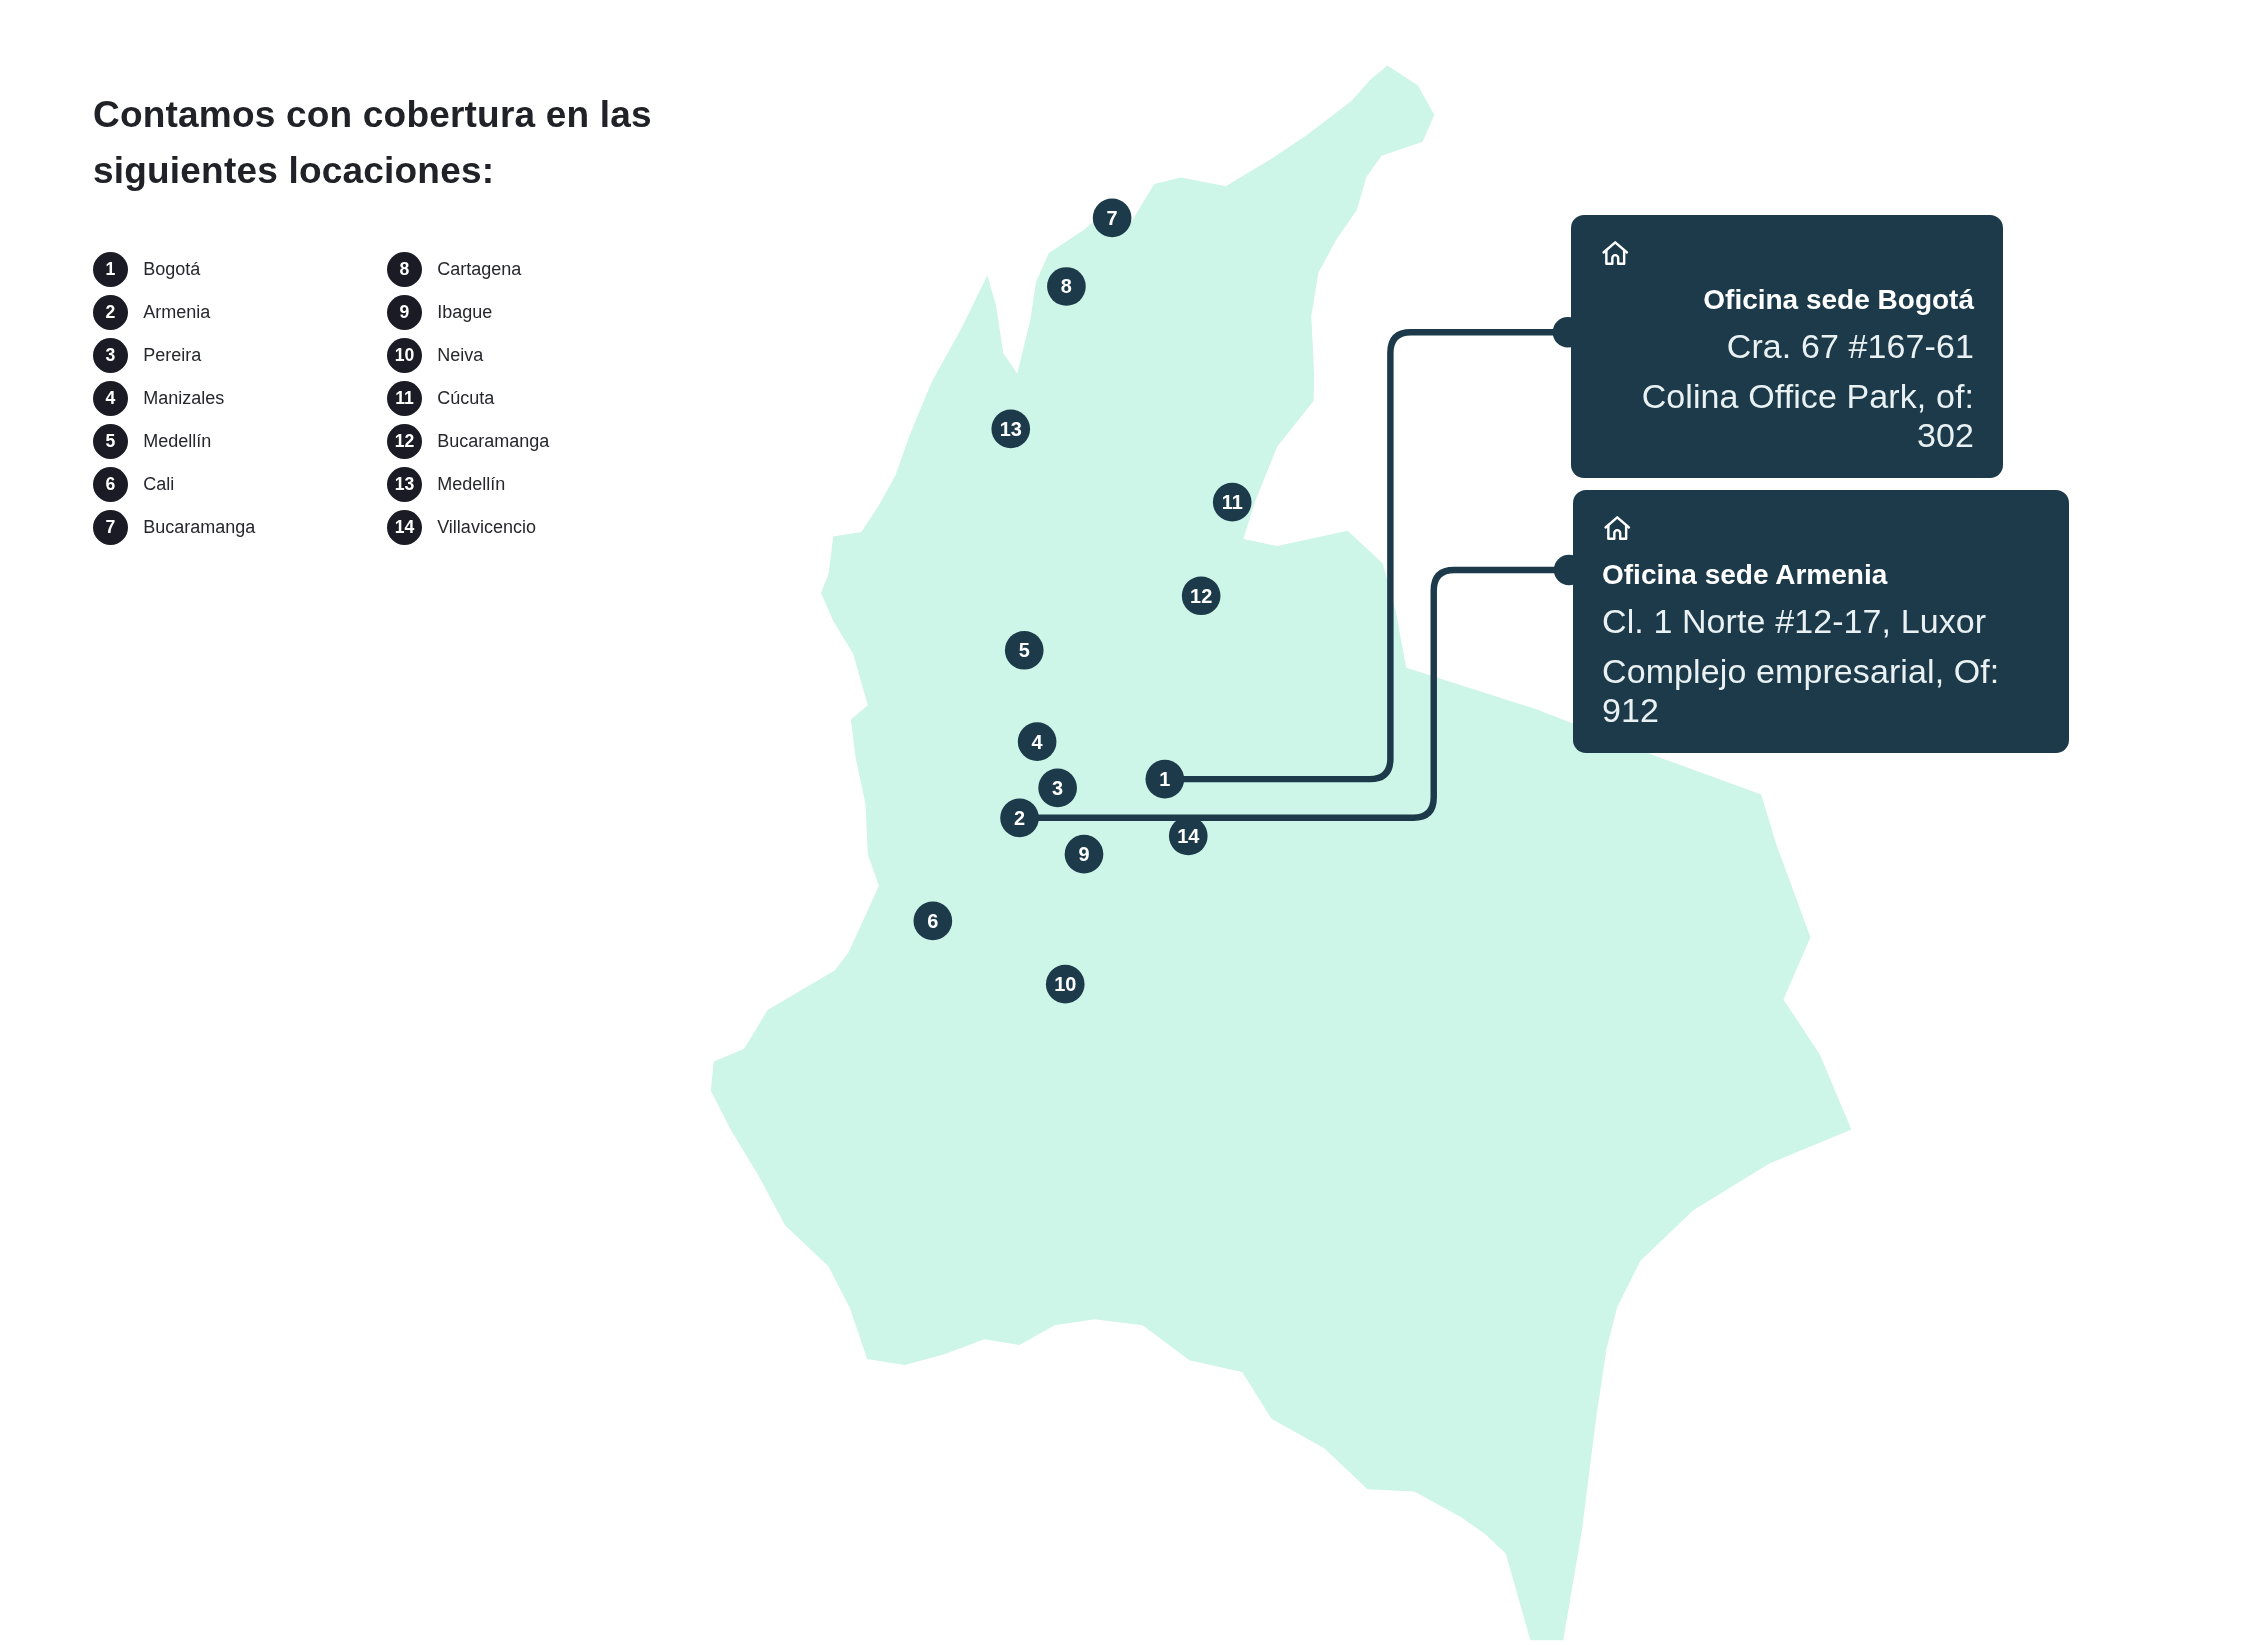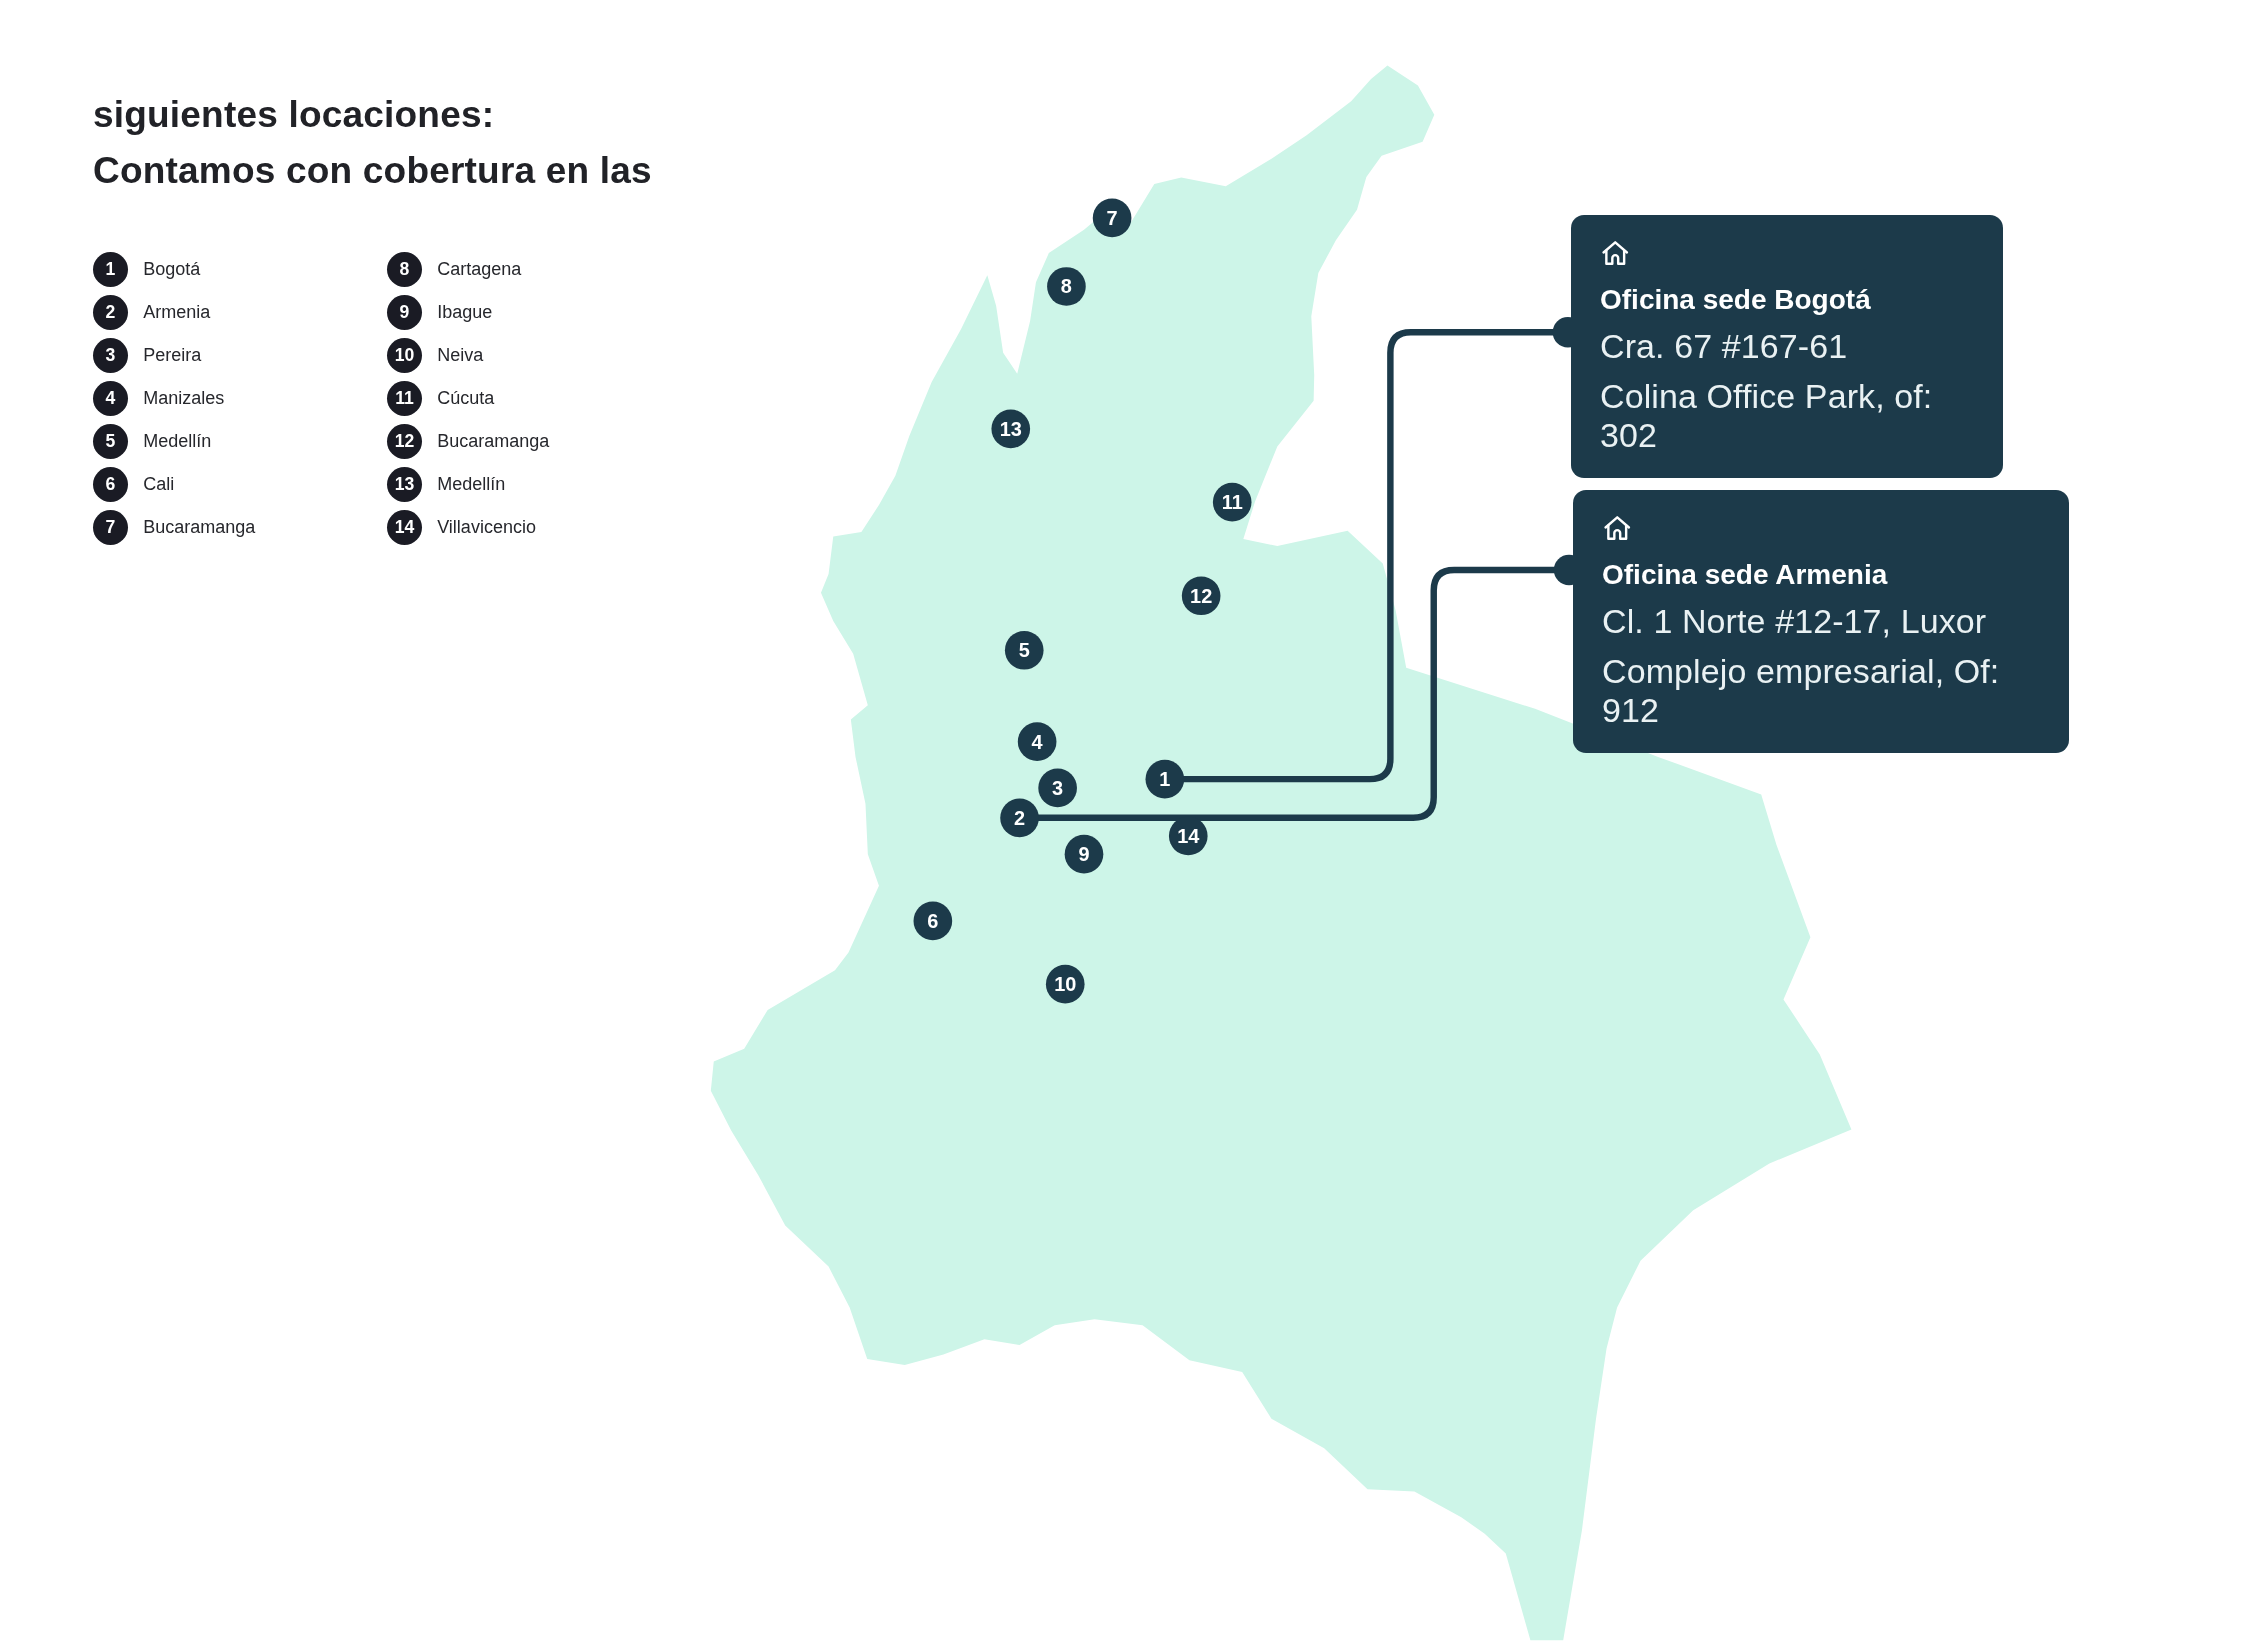--- a/index.html
+++ b/index.html
@@ -35,32 +35,32 @@
     fill:#ffffff;font-size:34px;font-weight:700;
     font-family:"Liberation Sans", sans-serif;
     text-anchor:middle;
   }
   
   .office-card{
     position:absolute;z-index:3;box-sizing:border-box;
     background:#1C3A4A;border-radius:13px;
     padding:23.4px 29px;color:#ffffff;
   }
-  #card-bogota{left:1571px;top:215px;width:432px;min-height:195px;}
+  #card-bogota{left:1571px;top:215px;width:432px;min-height:195px;text-align:right;}
   #card-armenia{left:1573px;top:470px;width:496px;min-height:211px;margin-top:20px;}
   .card-icon{width:30.5px;height:30.5px;display:block;}
   .card-title{font-size:28px;font-weight:700;color:#ffffff;margin-top:15.2px;}
   .card-line{font-size:34px;color:#E9F1F3;margin-top:11px;letter-spacing:0.1px;}
 </style>
 </head>
 <body>
 
 <div class="page-title">
+  <div>Contamos con cobertura en las</div>
   <div>siguientes locaciones:</div>
-  <div>Contamos con cobertura en las</div>
 </div>
 
 <div id="legend-col1" class="legend-col">
   <div class="legend-row">
     <span class="legend-badge">1</span>
     <span class="legend-label">Bogotá</span>
   </div>
 
   <div class="legend-row">
     <span class="legend-badge">2</span>

